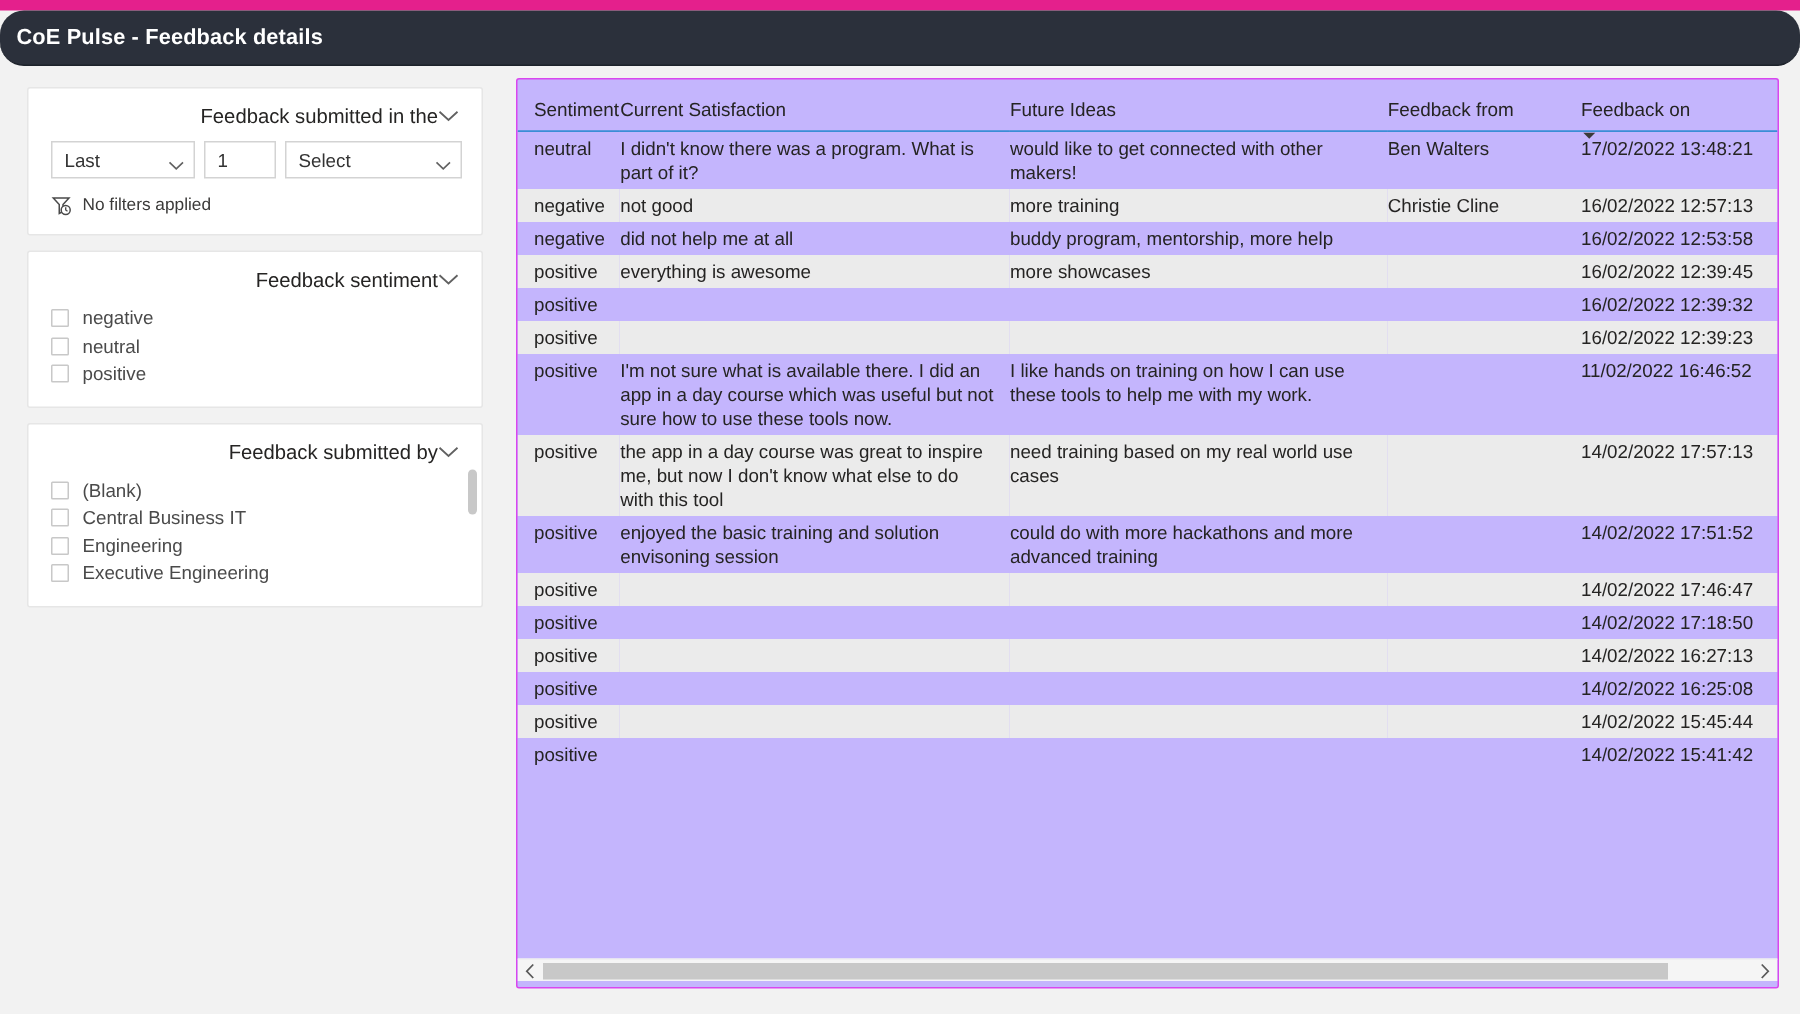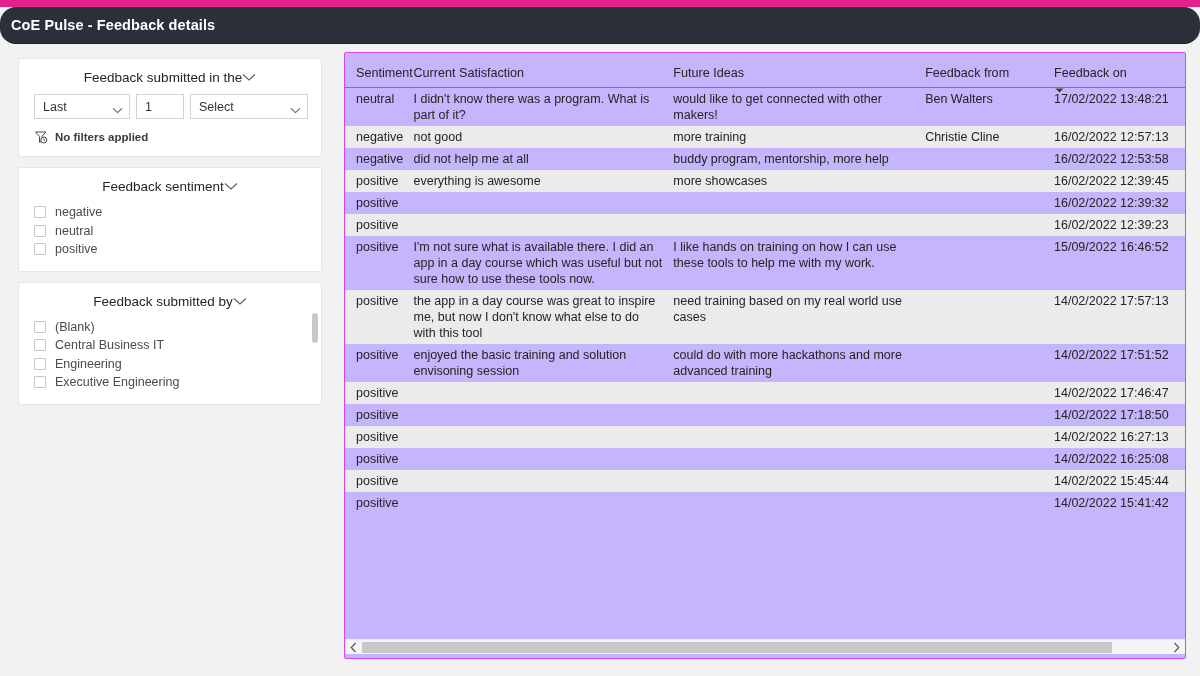--- a/index.html
+++ b/index.html
@@ -56,21 +56,21 @@
   .filter-card {
     background: #ffffff;
     border: 1px solid #e6e6e6;
     border-radius: 2px;
     padding: 10px 13px 12px 15px;
     position: relative;
   }
   .card-head {
     display: flex;
     align-items: flex-start;
-    justify-content: center;
+    justify-content: flex-end;
     margin-bottom: 8px;
   }
   .card-title {
     font-size: 13.5px;
     color: #252423;
     line-height: 17px;
   }
   .chevron {
     width: 14px; height: 9px;
     flex: 0 0 14px;
@@ -102,21 +102,20 @@
   .ctl-unit { flex: 1 1 auto; }
   .ctl .cv { white-space: nowrap; overflow: hidden; }
   .mini-chev { width: 11px; height: 7px; flex: 0 0 11px; }
 
   .nofilters {
     display: flex;
     align-items: center;
     gap: 7px;
     font-size: 11.5px;
     color: #3b3a39;
-    font-weight: bold;
   }
   .nofilters .ficon { width: 14px; height: 14px; flex: 0 0 14px; }
 
   
   .chk-list { display: flex; flex-direction: column; }
   .chk-item {
     display: flex;
     align-items: center;
     gap: 9px;
     height: 18.5px;
@@ -428,21 +427,21 @@
               <td style="background: rgb(235, 235, 235);"></td>
               <td style="background: rgb(235, 235, 235);"></td>
               <td style="background: rgb(235, 235, 235);"></td>
               <td style="background: rgb(235, 235, 235);">16/02/2022 12:39:23</td>
             </tr>
             <tr>
               <td>positive</td>
               <td>I'm not sure what is available there. I did an app in a day course which was useful but not sure how to use these tools now.</td>
               <td>I like hands on training on how I can use these tools to help me with my work.</td>
               <td></td>
-              <td>15/09/2022 16:46:52</td>
+              <td>11/02/2022 16:46:52</td>
             </tr>
             <tr class="alt">
               <td style="background: rgb(235, 235, 235);">positive</td>
               <td style="background: rgb(235, 235, 235);">the app in a day course was great to inspire me, but now I don't know what else to do with this tool</td>
               <td style="background: rgb(235, 235, 235);">need training based on my real world use cases</td>
               <td style="background: rgb(235, 235, 235);"></td>
               <td style="background: rgb(235, 235, 235);">14/02/2022 17:57:13</td>
             </tr>
             <tr>
               <td>positive</td>

